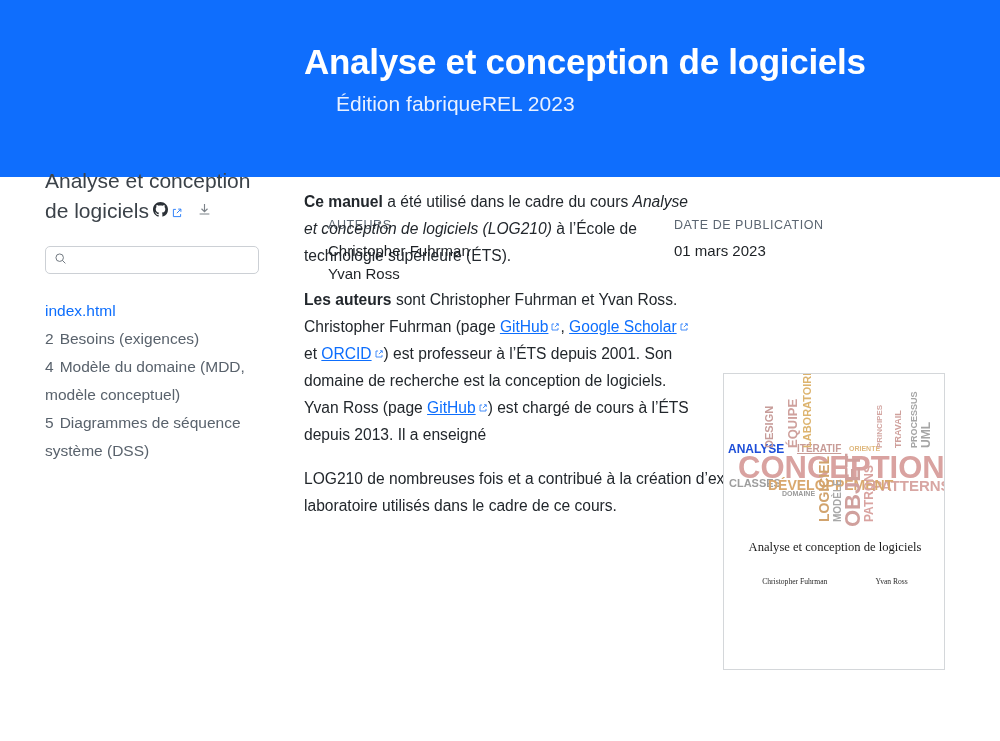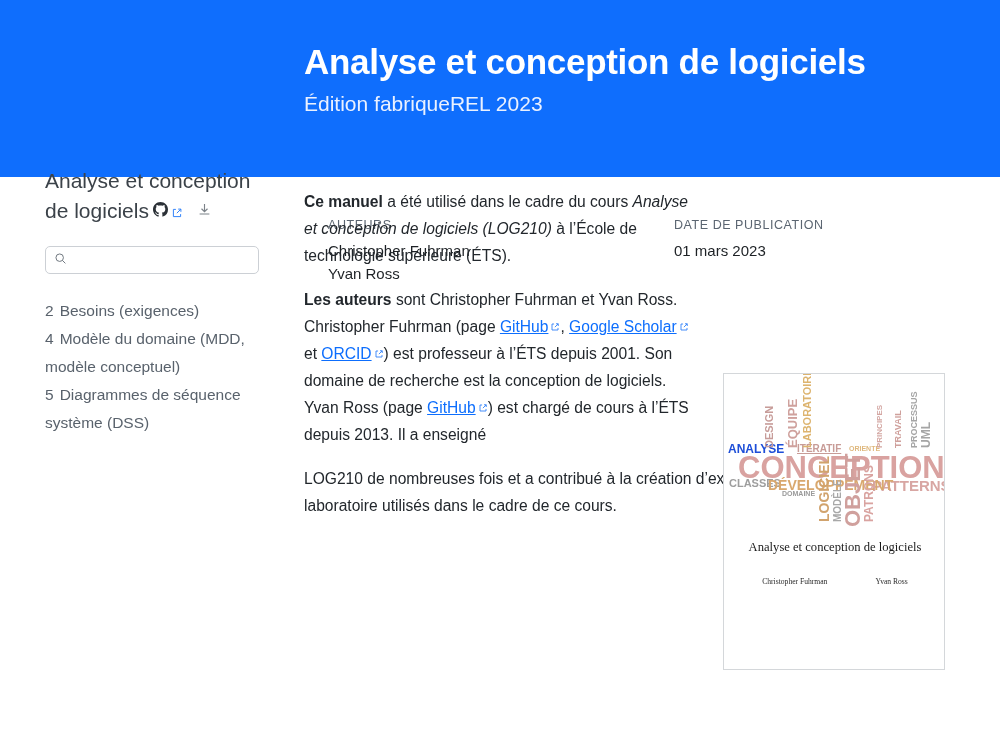--- a/index.html
+++ b/index.html
@@ -32,20 +32,21 @@
     letter-spacing: -0.3px;
     white-space: nowrap;
   }
   .banner-subtitle {
     color: #eaf1ff;
     font-size: 21px;
     font-weight: 400;
     line-height: 28px;
     margin-top: 6px;
     white-space: nowrap;
+    margin-left: 32px;
   }
 
   
   .meta-row {
     position: absolute;
     left: 304px;
     top: 217px;
     display: flex;
   }
   .meta-block { width: 322px; margin-left: 24px; }
@@ -246,20 +247,21 @@
 
   <div class="search-box">
     <span><svg width="13" height="13" viewBox="0 0 16 16">
           <circle cx="7" cy="7" r="4.6" fill="none" stroke="#6d757d" stroke-width="1.2"></circle>
           <path d="M10.4 10.4 14 14" stroke="#6d757d" stroke-width="1.2" fill="none"></path>
         </svg></span>
     <input class="search-input" type="text" placeholder="" style="">
   </div>
 
   <div class="nav-list">
+    <a class="nav-link">index.html</a>
     <a class="nav-item"><span class="nav-num">2</span><span>Besoins (exigences)</span></a>
     <a class="nav-item"><span class="nav-num">4</span><span>Modèle du domaine (MDD, modèle conceptuel)</span></a>
     <a class="nav-item"><span class="nav-num">5</span><span>Diagrammes de séquence système (DSS)</span></a>
   </div>
 </div>
 
 <div class="content">
 
   <p class="para">
     <span class="lead">Ce manuel</span><span> a été utilisé dans le cadre du cours</span>

